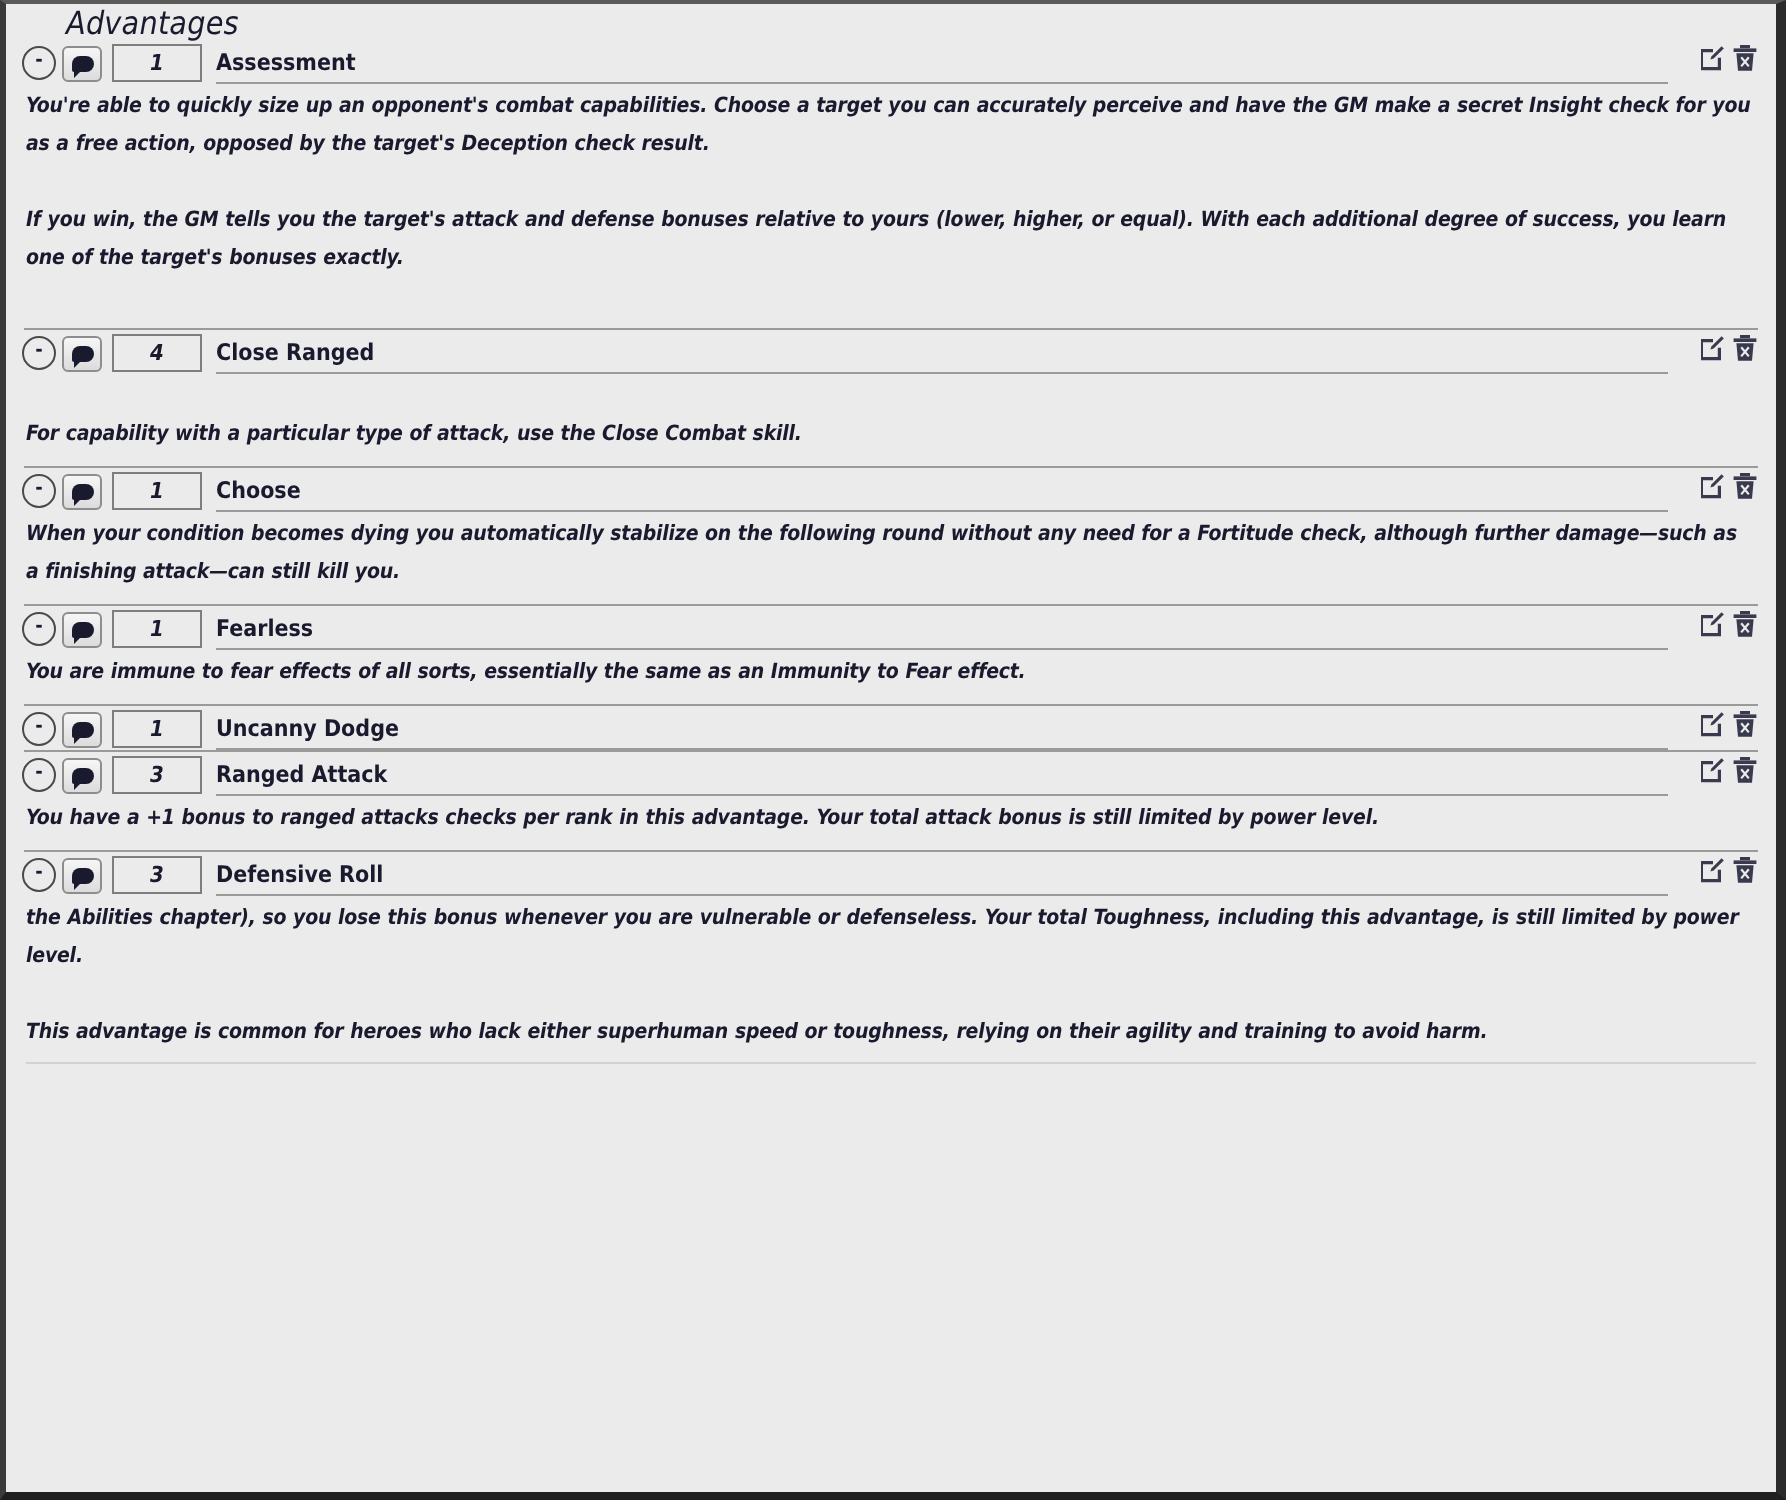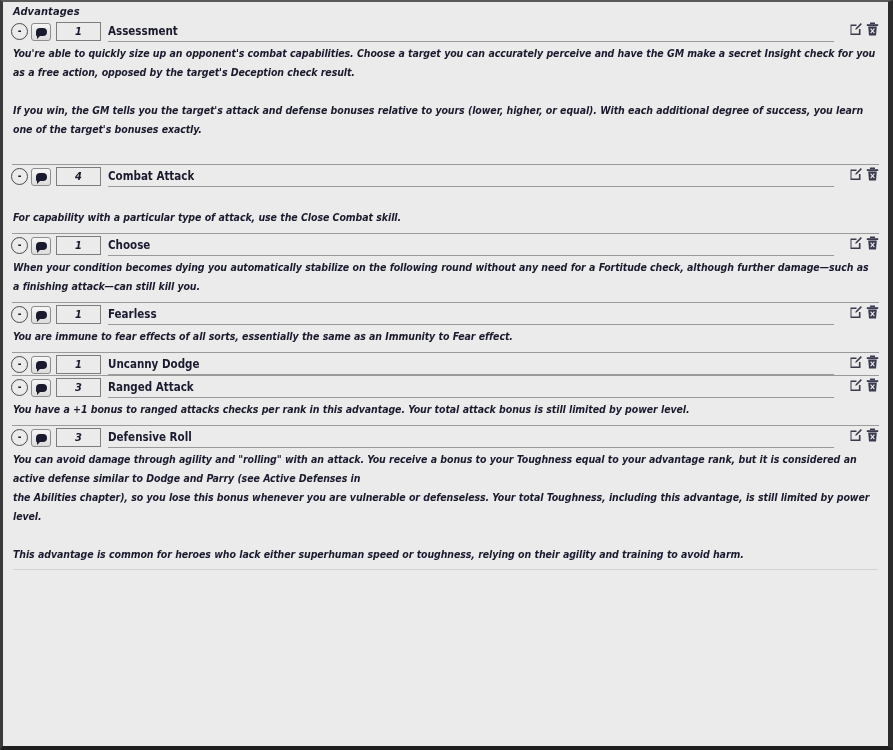--- a/index.html
+++ b/index.html
@@ -37,27 +37,28 @@
     padding: 0;
     overflow: hidden;
   }
 
   .panel-inner {
     padding: 0 8px 0 8px;
   }
 
   
   .section-title {
-    font-size: 11px;
-    font-weight: bold;
+    font-size: 16px;
+    font-weight: normal;
     font-style: italic;
     color: #1a1a2e;
     letter-spacing: 0.1px;
     padding: 3px 0 2px 2px;
     line-height: 13px;
+    margin-left: 20px;
   }
 
   
   .entry {
     position: relative;
   }
   .entry-sep {
     height: 0;
     border-top: 1px solid #9a9a9a;
     margin: 0 1px 0 1px;
@@ -265,21 +266,21 @@
                 <span class="rm-label">-</span>
               </div>
 
       <div class="btn-note">
         <span class="bubble"></span>
       </div>
 
       <div class="rank-box"><span class="rank-val">4</span></div>
 
       <div class="entry-name-wrap">
-        <span class="entry-name">Combat Attack</span>
+        <span class="entry-name">Close Ranged</span>
       </div>
 
       <div class="entry-actions">
         <span class="icon-btn">
           <svg width="13" height="14" viewBox="0 0 13 14" aria-hidden="true">
             <path d="M1.5 2.5h6v1.6h-5v7.4h7.4v-4.6h1.6v6.2h-10z" fill="#3a3a4e"></path>
             <path d="M11.8 1.1l1.1 1.1-5.1 5.1-1.6 .5 .5-1.6z" fill="#3a3a4e"></path>
           </svg>
         </span>
         <span class="icon-btn">
@@ -490,21 +491,20 @@
             <rect x="4" y="0.5" width="5" height="1.6" fill="#3a3a4e"></rect>
             <rect x="0.8" y="2.2" width="11.4" height="1.8" fill="#3a3a4e"></rect>
             <path d="M2.2 4.6h8.6l-.8 8.8h-7z" fill="#3a3a4e"></path>
             <path d="M4.6 6.6l3.8 4.6M8.4 6.6l-3.8 4.6" stroke="#ebebeb" stroke-width="1.1" fill="none"></path>
           </svg>
         </span>
       </div>
 
     </div>
     <div class="entry-body">
-              <div class="para">You can avoid damage through agility and "rolling" with an attack. You receive a bonus to your Toughness equal to your advantage rank, but it is considered an active defense similar to Dodge and Parry (see Active Defenses in</div>
               <div class="para">the Abilities chapter), so you lose this bonus whenever you are vulnerable or defenseless. Your total Toughness, including this advantage, is still limited by power level.</div>
               <div class="para spacer"></div>
               <div class="para">This advantage is common for heroes who lack either superhuman speed or toughness, relying on their agility and training to avoid harm.</div>
               <div class="tail-rule"></div>
             </div>
   </div>
 </div>
 
     </div>
   </div>

